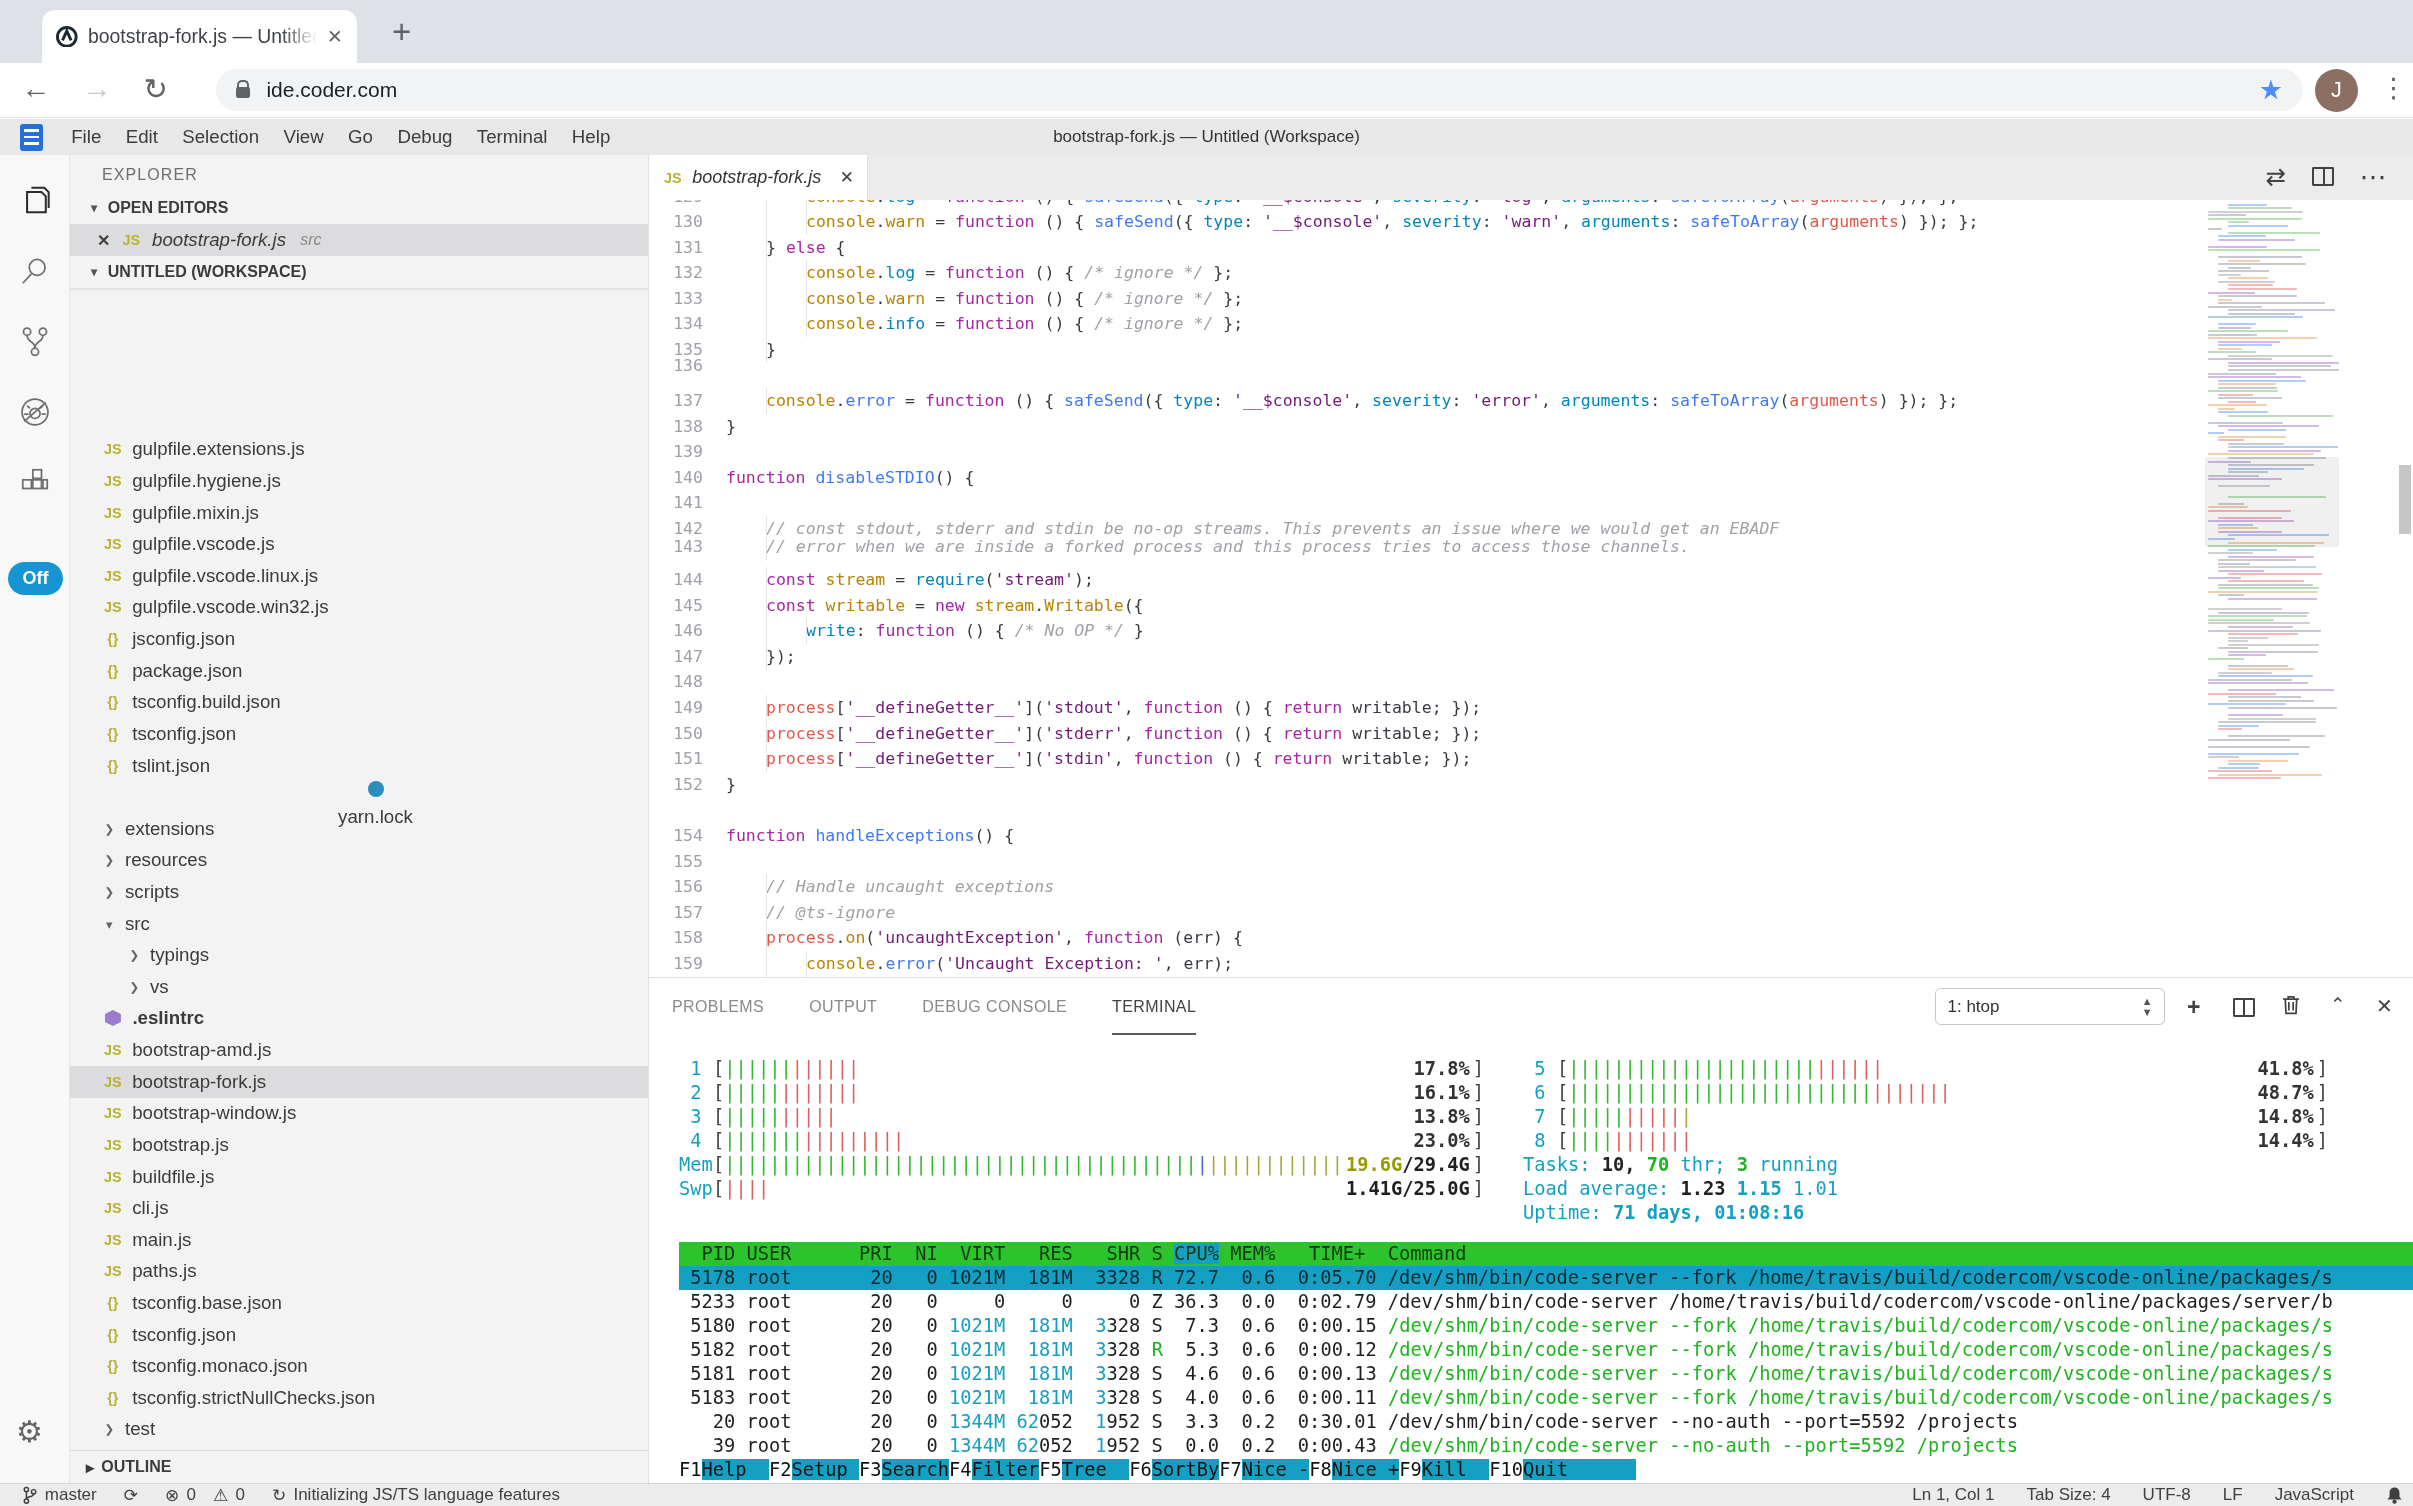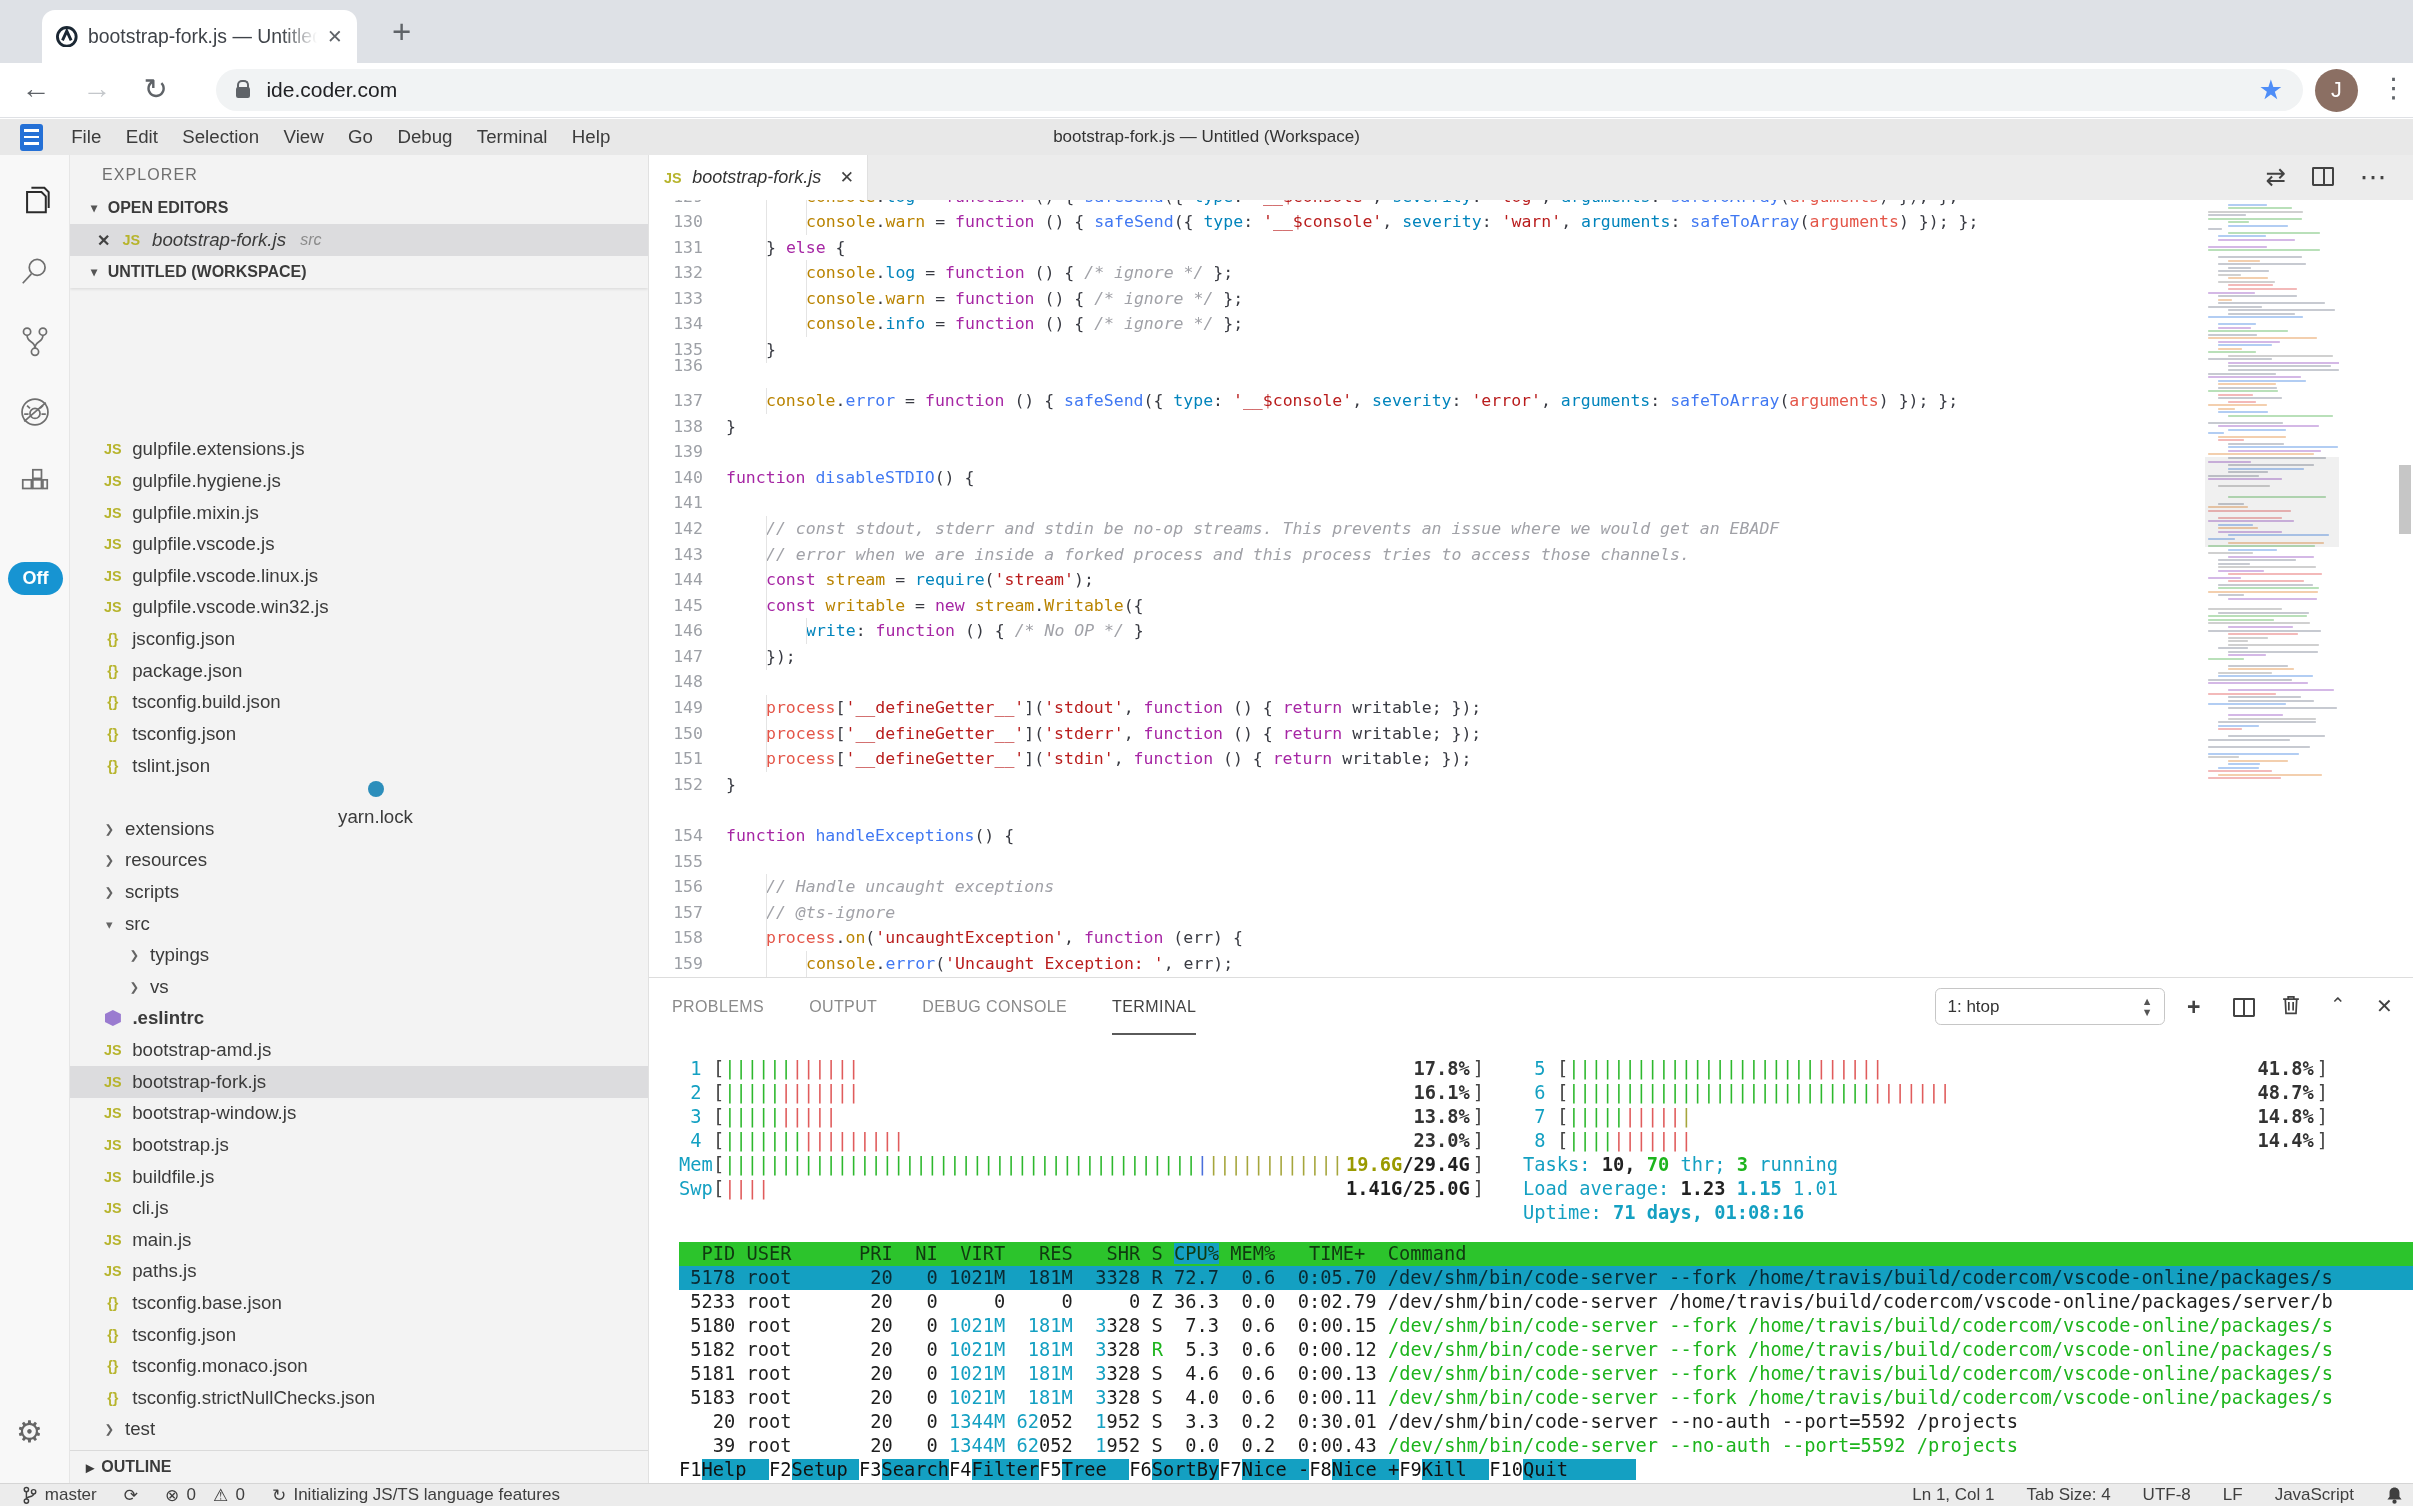--- a/index.html
+++ b/index.html
@@ -75,21 +75,21 @@
   #etab .x{font-size:17px;color:#424242}
   .eicons{position:absolute;top:5.7px;display:flex;gap:26px;align-items:center;color:#424242}
   .splitic{width:21.6px;height:18.7px;border:2.2px solid #424242;position:relative;border-radius:1.4px}
   .splitic:before{content:"";position:absolute;left:8.6px;top:0;bottom:0;width:2.2px;background:#424242}
   #code{position:absolute;left:0;top:45px;width:1552px;height:777px;overflow:hidden}
   .cl{position:absolute;left:0;width:1552px;height:26px;line-height:26px;white-space:pre;
     font-family:"DejaVu Sans Mono",monospace;font-size:16.5px}
   .ln{display:inline-block;width:54px;text-align:right;color:#9da0a6;vertical-align:top}
   .ct{position:relative;display:inline-block;margin-left:23px;vertical-align:top}
   .g{position:absolute;top:0;bottom:0;width:0.7px;background:#e4e4e4}
-  .c-ck{color:#a626a4}.c-cf{color:#4078f2}.c-cs{color:#b91c1c}
+  .c-ck{color:#a626a4}.c-cf{color:#4078f2}.c-cs{color:#701a75}
   .c-cc{color:#a0a1a7;font-style:italic}.c-cv{color:#b98300}
   .c-cp{color:#e45649}.c-ct{color:#0184bc}.c-cd{color:#383a42}
   #minimap{position:absolute;left:1556px;top:45px;width:134px;height:589px;overflow:hidden}
   #minimap .mrow{position:absolute;height:2.2px;border-radius:0.7px;opacity:.8}
   #mslider{position:absolute;left:1556px;top:302px;width:134px;height:90px;background:rgba(0,0,0,.06)}
   #vthumb{position:absolute;left:1750px;top:310px;width:11.5px;height:69px;background:#c6c6c6}
   
   #panel{position:absolute;left:649px;top:977px;width:1765px;height:506px;background:#fff;border-top:0.7px solid #ddd}
   #ptabs{position:absolute;left:23px;top:0;height:57px;display:flex;gap:45px;align-items:center}
   .ptab{font-size:16px;color:#8a8a8a;letter-spacing:0.4px;height:57px;line-height:57px}
@@ -397,21 +397,21 @@
       <div class="cl" style="top: 86px;"><span class="ln">133</span><span class="ct" style="padding-left: 80px;"><i class="g" style="left: 40px;"></i><i class="g" style="left: 80px;"></i><span class="c-cv">console</span><span class="c-cd">.</span><span class="c-cv">warn</span><span class="c-cd"> = </span><span class="c-ck">function</span><span class="c-cd"> () { </span><span class="c-cc">/* ignore */</span><span class="c-cd"> };</span></span></div>
       <div class="cl" style="top: 111px;"><span class="ln">134</span><span class="ct" style="padding-left: 80px;"><i class="g" style="left: 40px;"></i><i class="g" style="left: 80px;"></i><span class="c-cv">console</span><span class="c-cd">.</span><span class="c-ct">info</span><span class="c-cd"> = </span><span class="c-ck">function</span><span class="c-cd"> () { </span><span class="c-cc">/* ignore */</span><span class="c-cd"> };</span></span></div>
       <div class="cl" style="top: 137px;"><span class="ln">135</span><span class="ct" style="padding-left: 40px;"><i class="g" style="left: 40px;"></i><span class="c-cd">}</span></span></div>
       <div class="cl" style="top: 153px; text-decoration: underline;"><span class="ln">136</span><span class="ct" style="padding-left: 40px;"><i class="g" style="left: 40px;"></i></span></div>
       <div class="cl" style="top: 188px;"><span class="ln">137</span><span class="ct" style="padding-left: 40px;"><i class="g" style="left: 40px;"></i><span class="c-cv">console</span><span class="c-cd">.</span><span class="c-cf">error</span><span class="c-cd"> = </span><span class="c-ck">function</span><span class="c-cd"> () { </span><span class="c-cf">safeSend</span><span class="c-cd">({ </span><span class="c-ct">type</span><span class="c-cd">: </span><span class="c-cs">'__$console'</span><span class="c-cd">, </span><span class="c-ct">severity</span><span class="c-cd">: </span><span class="c-cs">'error'</span><span class="c-cd">, </span><span class="c-ct">arguments</span><span class="c-cd">: </span><span class="c-cf">safeToArray</span><span class="c-cd">(</span><span class="c-cp">arguments</span><span class="c-cd">) }); };</span></span></div>
       <div class="cl" style="top: 214px;"><span class="ln">138</span><span class="ct" style="padding-left: 0px;"><span class="c-cd">}</span></span></div>
       <div class="cl" style="top: 239px;"><span class="ln">139</span><span class="ct" style="padding-left: 0px;"></span></div>
       <div class="cl" style="top: 265px;"><span class="ln">140</span><span class="ct" style="padding-left: 0px;"><span class="c-ck">function</span><span class="c-cd"> </span><span class="c-cf">disableSTDIO</span><span class="c-cd">() {</span></span></div>
       <div class="cl" style="top: 290px;"><span class="ln">141</span><span class="ct" style="padding-left: 40px;"><i class="g" style="left: 40px;"></i></span></div>
       <div class="cl" style="top: 316px;"><span class="ln">142</span><span class="ct" style="padding-left: 40px;"><i class="g" style="left: 40px;"></i><span class="c-cc">// const stdout, stderr and stdin be no-op streams. This prevents an issue where we would get an EBADF</span></span></div>
-      <div class="cl" style="top: 342px;"><span class="ln">143</span><span class="ct" style="padding-left: 40px;"><i class="g" style="left: 40px;"></i><span class="c-cc">// error when we are inside a forked process and this process tries to access those channels.</span></span></div>
+      <div class="cl" style="top: 334px;"><span class="ln">143</span><span class="ct" style="padding-left: 40px;"><i class="g" style="left: 40px;"></i><span class="c-cc">// error when we are inside a forked process and this process tries to access those channels.</span></span></div>
       <div class="cl" style="top: 367px;"><span class="ln">144</span><span class="ct" style="padding-left: 40px;"><i class="g" style="left: 40px;"></i><span class="c-ck">const</span><span class="c-cd"> </span><span class="c-cv">stream</span><span class="c-cd"> = </span><span class="c-ct">require</span><span class="c-cd">(</span><span class="c-cs">'stream'</span><span class="c-cd">);</span></span></div>
       <div class="cl" style="top: 393px;"><span class="ln">145</span><span class="ct" style="padding-left: 40px;"><i class="g" style="left: 40px;"></i><span class="c-ck">const</span><span class="c-cd"> </span><span class="c-cv">writable</span><span class="c-cd"> = </span><span class="c-ck">new</span><span class="c-cd"> </span><span class="c-cv">stream</span><span class="c-cd">.</span><span class="c-cv">Writable</span><span class="c-cd">({</span></span></div>
       <div class="cl" style="top: 418px;"><span class="ln">146</span><span class="ct" style="padding-left: 80px;"><i class="g" style="left: 40px;"></i><i class="g" style="left: 80px;"></i><span class="c-ct">write</span><span class="c-cd">: </span><span class="c-ck">function</span><span class="c-cd"> () { </span><span class="c-cc">/* No OP */</span><span class="c-cd"> }</span></span></div>
       <div class="cl" style="top: 444px;"><span class="ln">147</span><span class="ct" style="padding-left: 40px;"><i class="g" style="left: 40px;"></i><span class="c-cd">});</span></span></div>
       <div class="cl" style="top: 469px;"><span class="ln">148</span><span class="ct" style="padding-left: 40px;"><i class="g" style="left: 40px;"></i></span></div>
       <div class="cl" style="top: 495px;"><span class="ln">149</span><span class="ct" style="padding-left: 40px;"><i class="g" style="left: 40px;"></i><span class="c-cp">process</span><span class="c-cd">[</span><span class="c-cs">'__defineGetter__'</span><span class="c-cd">](</span><span class="c-cs">'stdout'</span><span class="c-cd">, </span><span class="c-ck">function</span><span class="c-cd"> () { </span><span class="c-ck">return</span><span class="c-cd"> writable; });</span></span></div>
       <div class="cl" style="top: 521px;"><span class="ln">150</span><span class="ct" style="padding-left: 40px;"><i class="g" style="left: 40px;"></i><span class="c-cp">process</span><span class="c-cd">[</span><span class="c-cs">'__defineGetter__'</span><span class="c-cd">](</span><span class="c-cs">'stderr'</span><span class="c-cd">, </span><span class="c-ck">function</span><span class="c-cd"> () { </span><span class="c-ck">return</span><span class="c-cd"> writable; });</span></span></div>
       <div class="cl" style="top: 546px;"><span class="ln">151</span><span class="ct" style="padding-left: 40px;"><i class="g" style="left: 40px;"></i><span class="c-cp">process</span><span class="c-cd">[</span><span class="c-cs">'__defineGetter__'</span><span class="c-cd">](</span><span class="c-cs">'stdin'</span><span class="c-cd">, </span><span class="c-ck">function</span><span class="c-cd"> () { </span><span class="c-ck">return</span><span class="c-cd"> writable; });</span></span></div>
       <div class="cl" style="top: 572px;"><span class="ln">152</span><span class="ct" style="padding-left: 0px;"><span class="c-cd">}</span></span></div>
       <div class="cl" style="top: 623px;"><span class="ln">154</span><span class="ct" style="padding-left: 0px;"><span class="c-ck">function</span><span class="c-cd"> </span><span class="c-cf">handleExceptions</span><span class="c-cd">() {</span></span></div>

